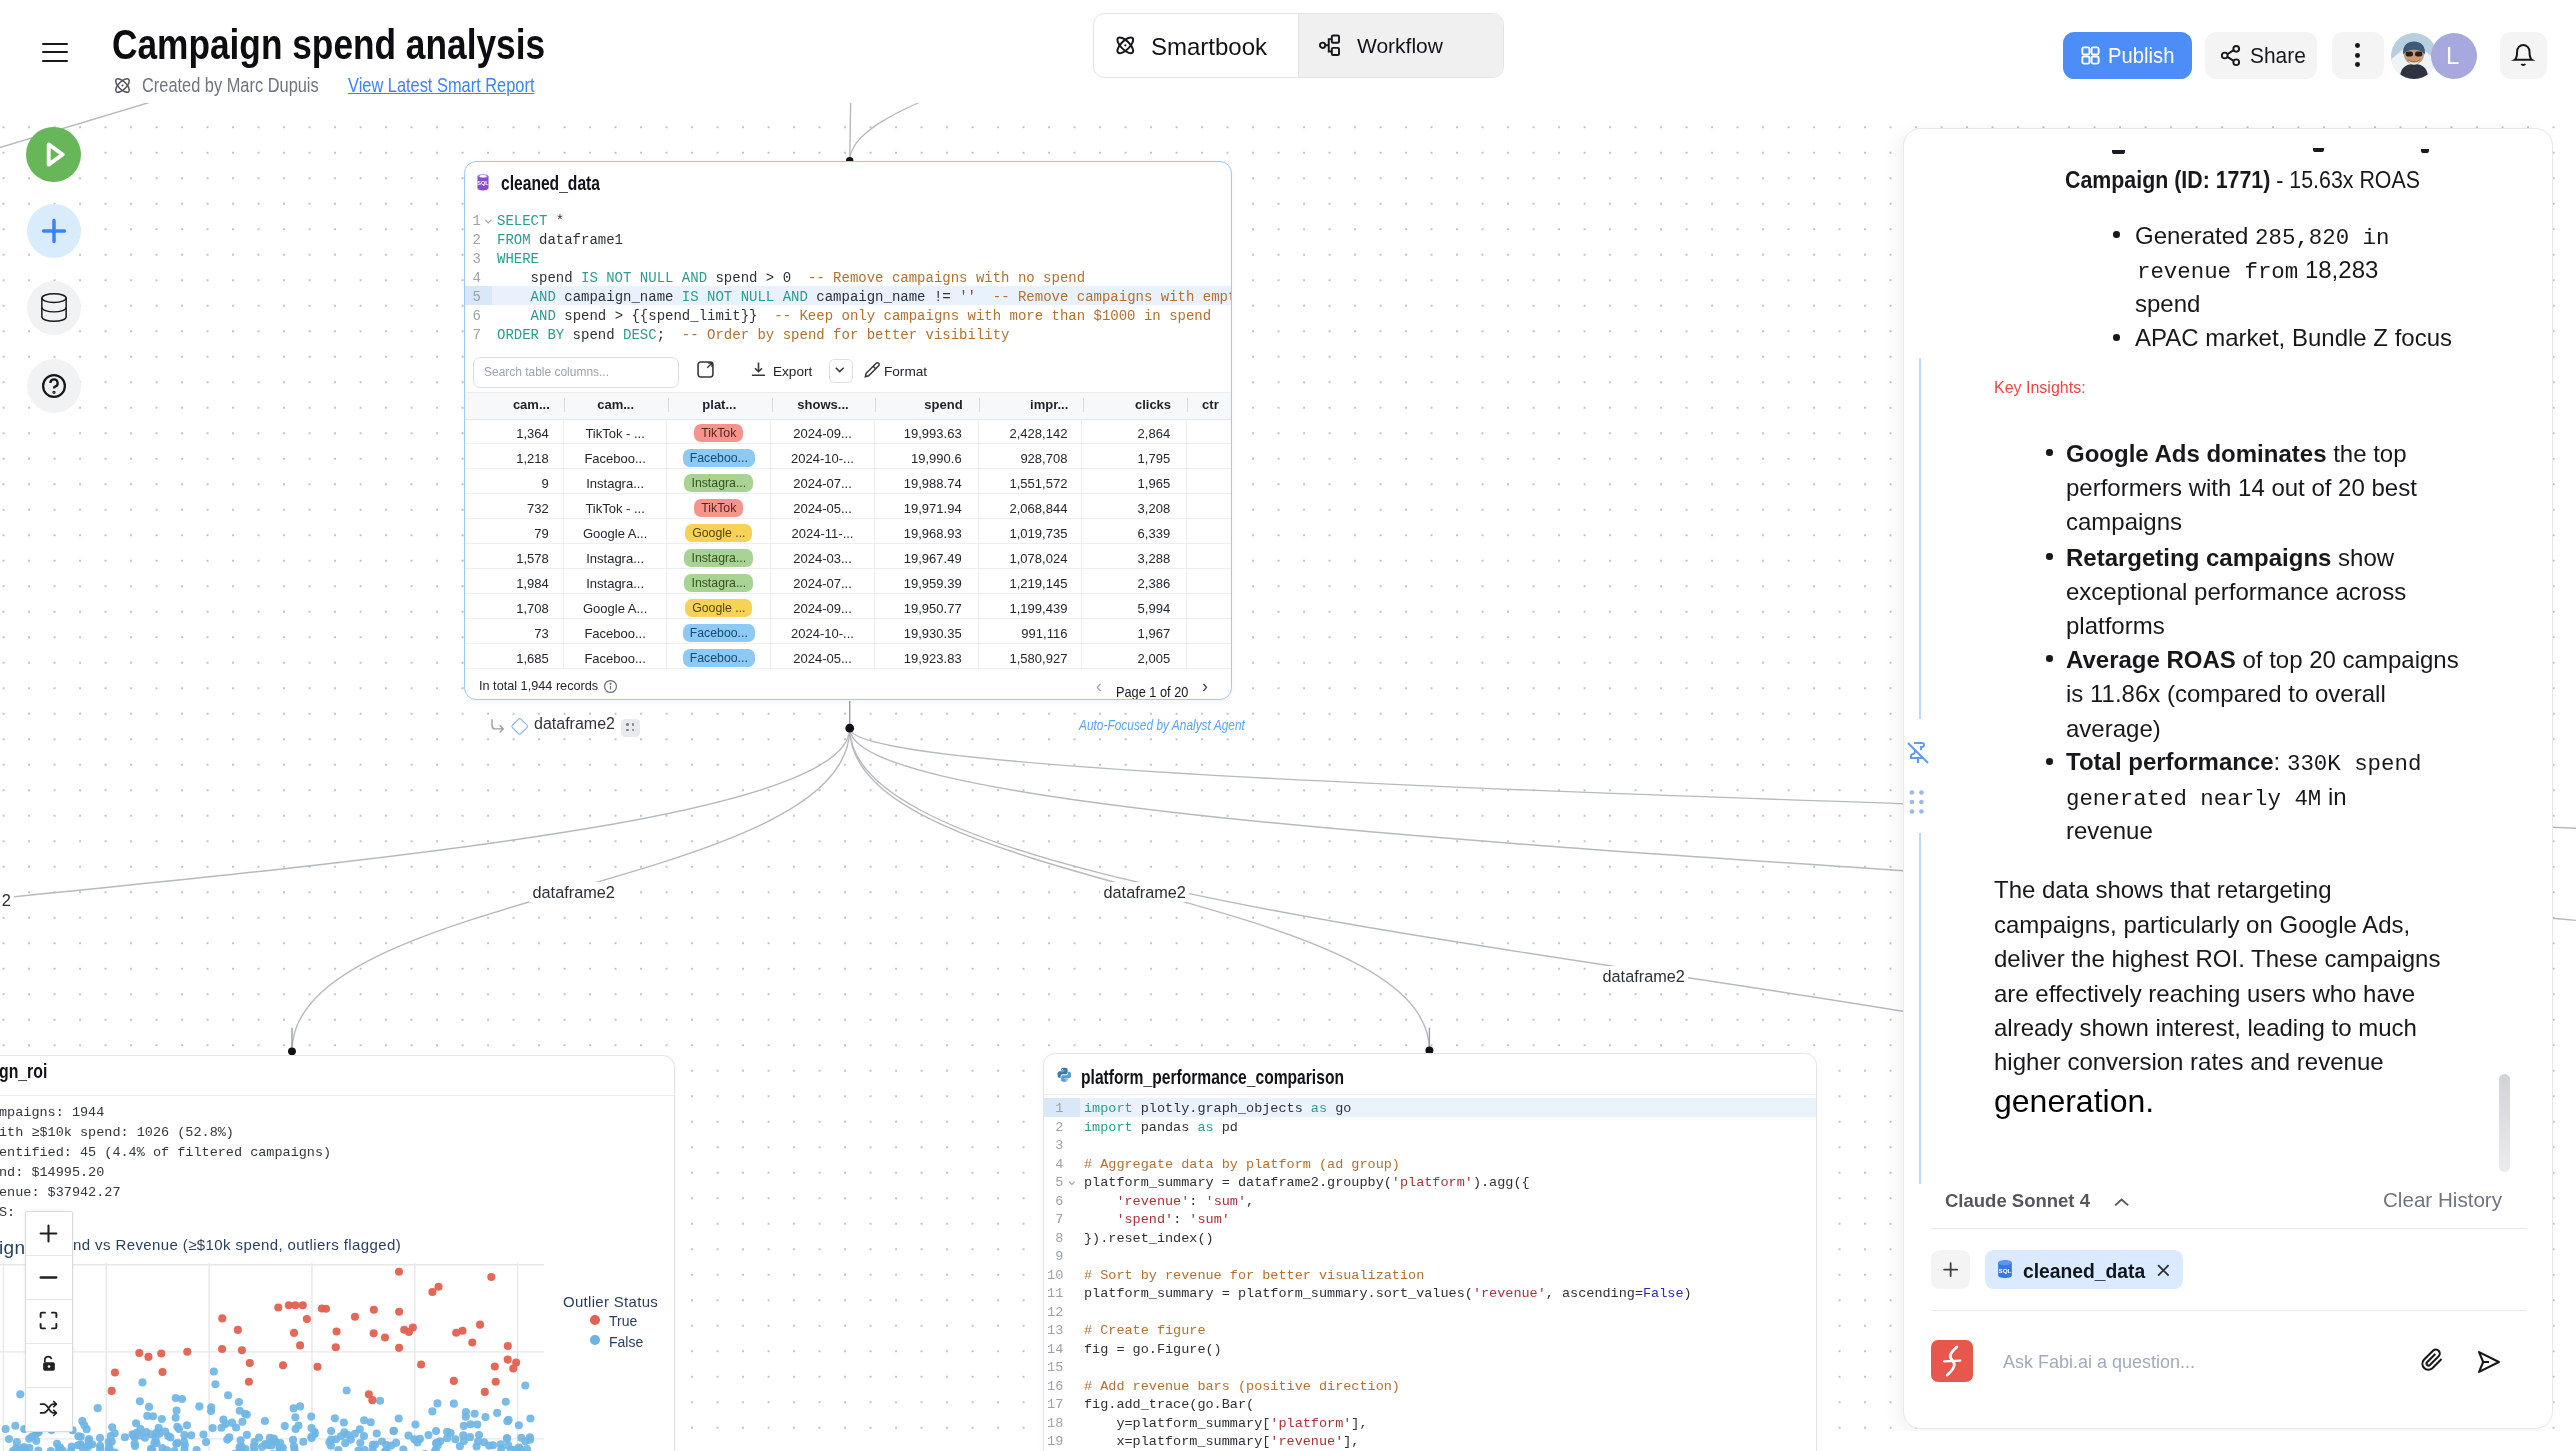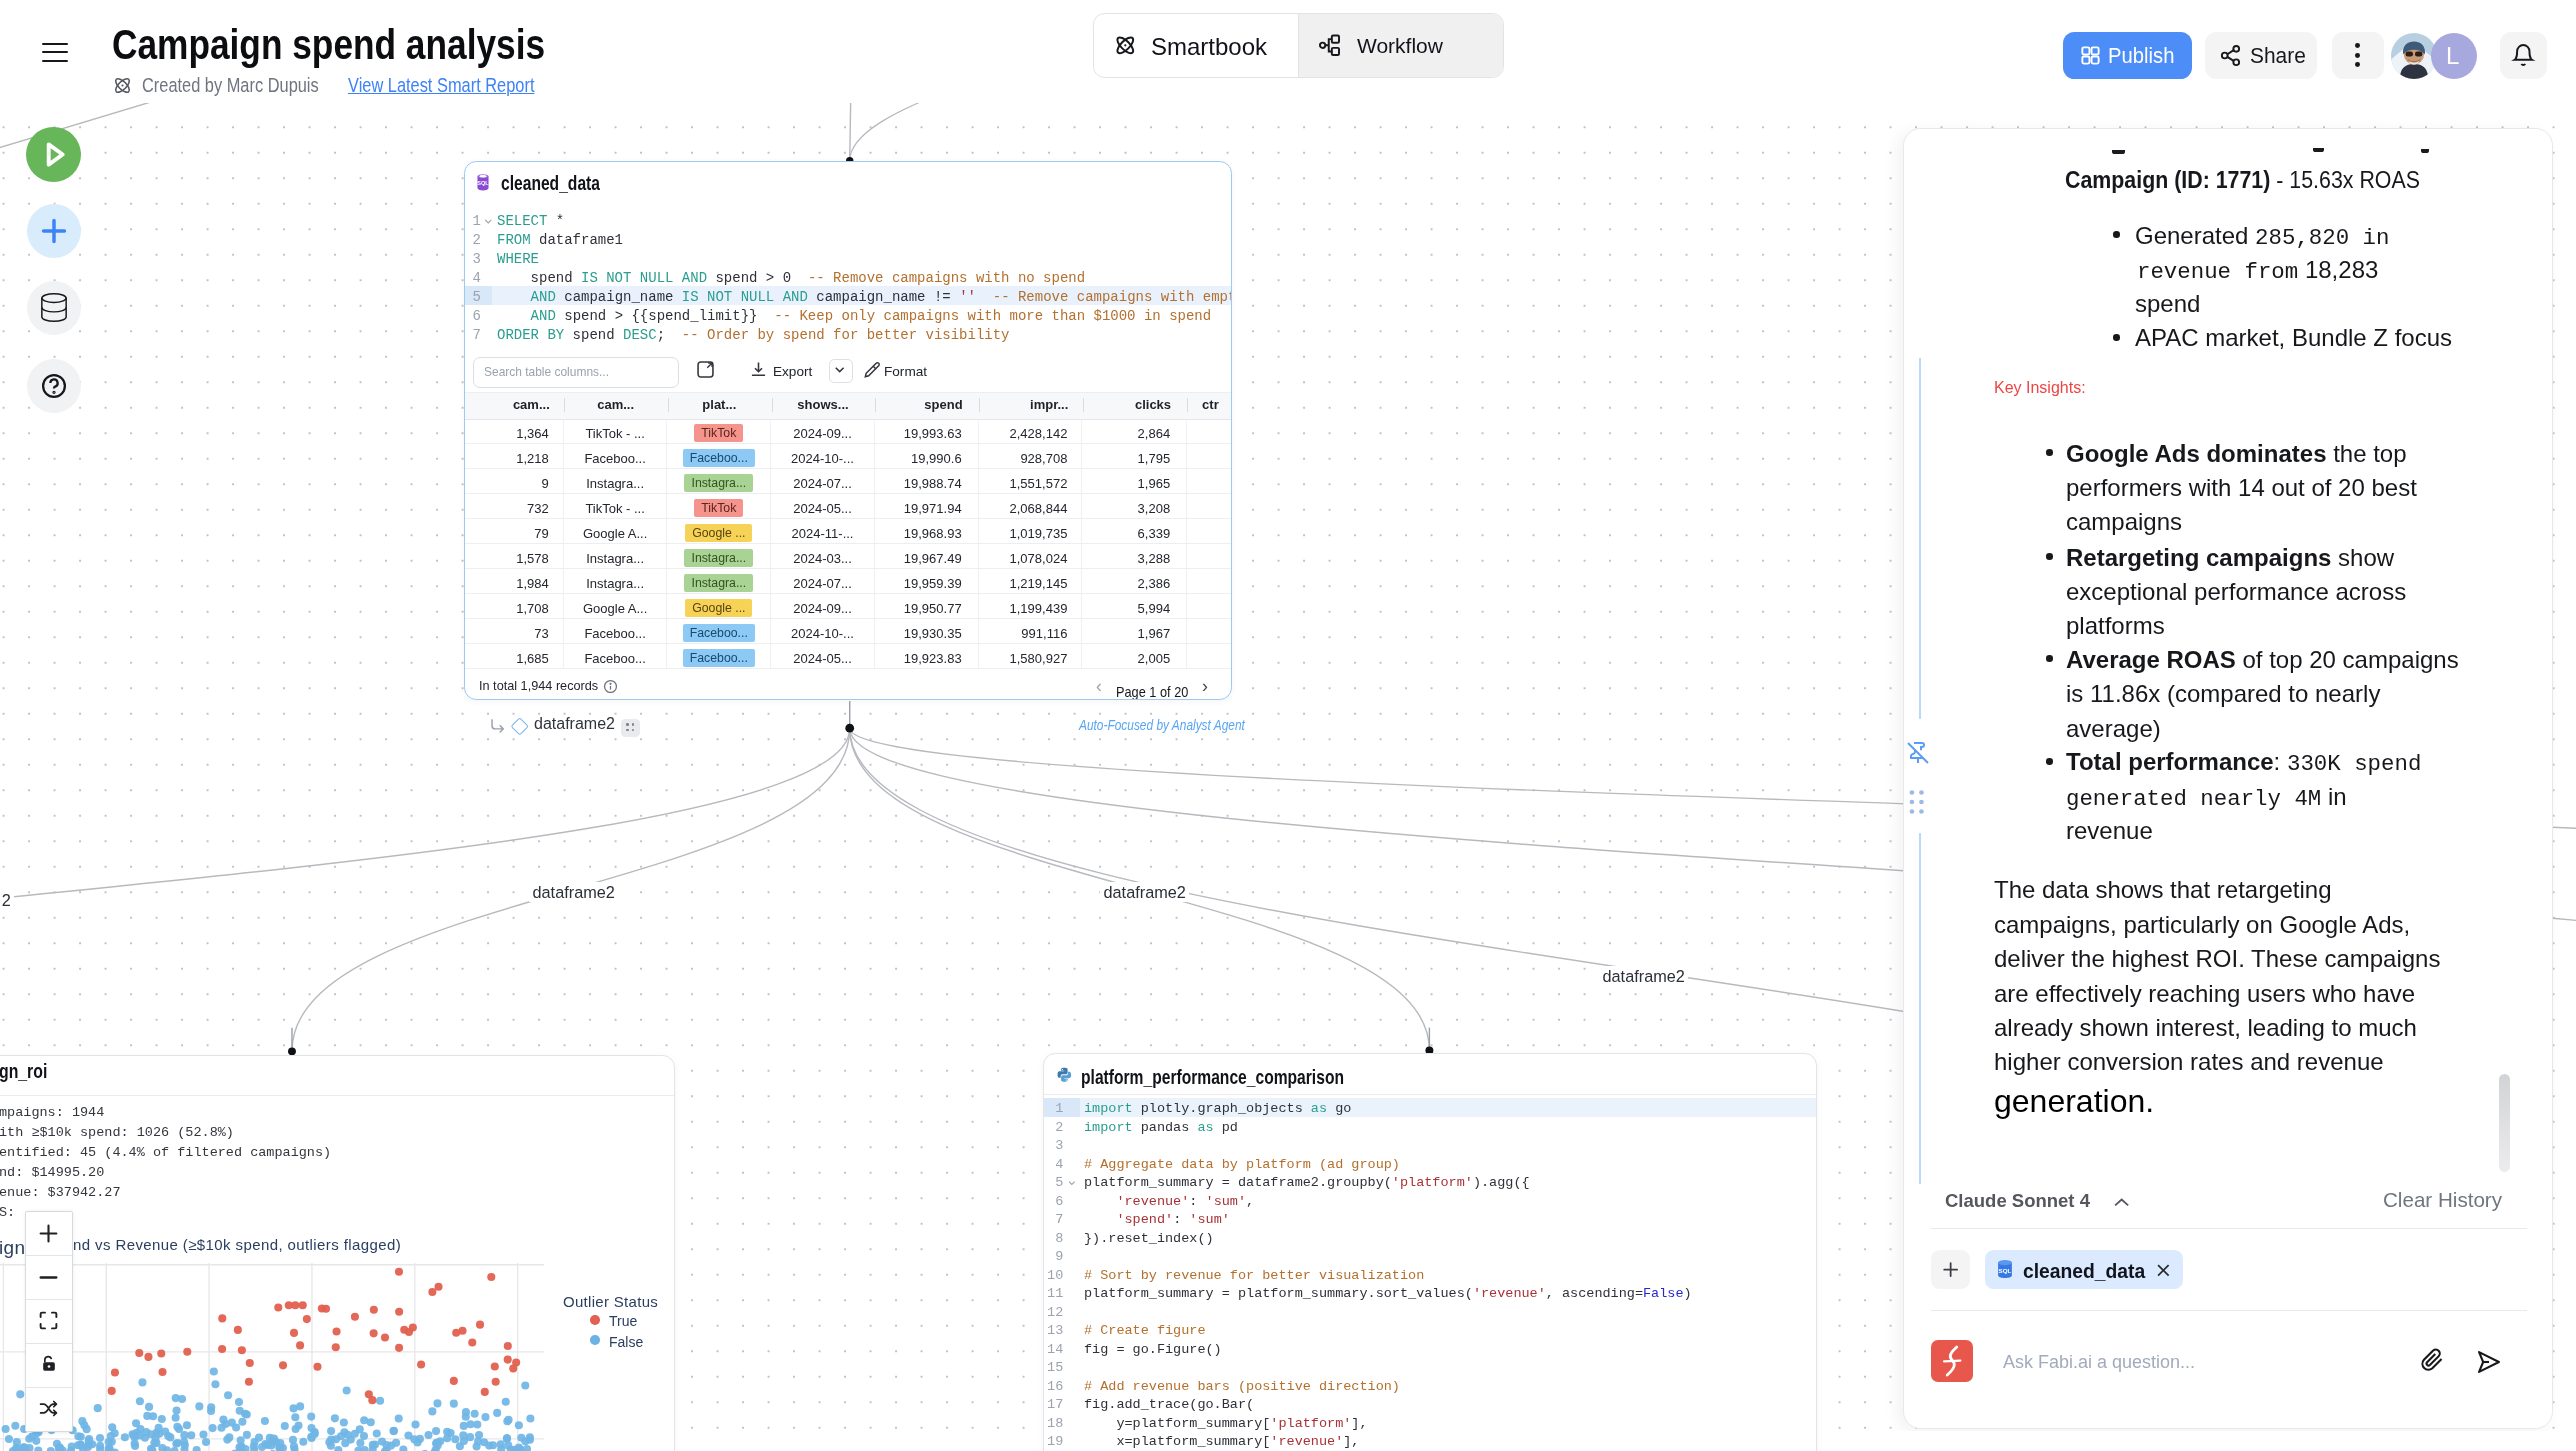--- a/index.html
+++ b/index.html
@@ -23,21 +23,21 @@
 .trow>div{box-sizing:border-box;border-right:1.1px solid #eef0f2;height:100%;display:flex;align-items:center;}
 .trow>div:last-child{border-right:none;}
 .c1{width:99px;justify-content:flex-end;padding-right:14px;}
 .c2{width:104px;justify-content:center;}
 .c3{width:104px;justify-content:center;}
 .c4{width:104px;justify-content:center;}
 .c5{width:104px;justify-content:flex-end;padding-right:16px;}
 .c6{width:104px;justify-content:flex-end;padding-right:14px;}
 .c7{width:105px;justify-content:flex-end;padding-right:16px;}
 .c8{width:44px;}
-.chip{display:inline-block;padding:1.3px 7px 2.2px;border-radius:2px;font-size:12.3px;}
+.chip{display:inline-block;padding:1.3px 7px 2.2px;border-radius:7px;font-size:12.3px;}
 .chip.tik{background:#f4948c;color:#5c241f;}
 .chip.fb{background:#8ccaf5;color:#174a6e;}
 .chip.ig{background:#a9d295;color:#33531f;}
 .chip.gg{background:#f6d257;color:#584410;}
 
 </style>
 </head>
 <body>
 <div id="app">
 <div id="canvas"></div>
@@ -953,21 +953,21 @@
   <div class="abs" style="left:2046px;top:553px;width:6.6px;height:6.6px;border-radius:50%;background:#17181c;"></div>
   <div class="abs" style="left:2046px;top:655px;width:6.6px;height:6.6px;border-radius:50%;background:#17181c;"></div>
   <div class="abs" style="left:2046px;top:758px;width:6.6px;height:6.6px;border-radius:50%;background:#17181c;"></div>
   <div class="t" style="left:2066px;top:442px;font-size:24px;color:#17181c;"><b>Google Ads dominates</b> the top</div>
   <div class="t" style="left:2066px;top:476px;font-size:24px;color:#17181c;">performers with 14 out of 20 best</div>
   <div class="t" style="left:2066px;top:510px;font-size:24px;color:#17181c;">campaigns</div>
   <div class="t" style="left:2066px;top:546px;font-size:24px;color:#17181c;"><b>Retargeting campaigns</b> show</div>
   <div class="t" style="left:2066px;top:580px;font-size:24px;color:#17181c;">exceptional performance across</div>
   <div class="t" style="left:2066px;top:614px;font-size:24px;color:#17181c;">platforms</div>
   <div class="t" style="left:2066px;top:648px;font-size:24px;color:#17181c;"><b>Average ROAS</b> of top 20 campaigns</div>
-  <div class="t" style="left:2066px;top:682px;font-size:24px;color:#17181c;">is 11.86x (compared to nearly</div>
+  <div class="t" style="left:2066px;top:682px;font-size:24px;color:#17181c;">is 11.86x (compared to overall</div>
   <div class="t" style="left:2066px;top:717px;font-size:24px;color:#17181c;">average)</div>
   <div class="t" style="left:2066px;top:750px;font-size:24px;color:#17181c;"><b>Total performance</b>: <span class="mono" style="font-size:22.4px;">330K spend</span></div>
   <div class="t" style="left:2066px;top:785px;font-size:24px;color:#17181c;"><span class="mono" style="font-size:22.4px;">generated nearly 4M</span> in</div>
   <div class="t" style="left:2066px;top:819px;font-size:24px;color:#17181c;">revenue</div>
   
   <div class="t" style="left:1994px;top:878px;font-size:24px;color:#17181c;">The data shows that retargeting</div>
   <div class="t" style="left:1994px;top:913px;font-size:24px;color:#17181c;">campaigns, particularly on Google Ads,</div>
   <div class="t" style="left:1994px;top:947px;font-size:24px;color:#17181c;">deliver the highest ROI. These campaigns</div>
   <div class="t" style="left:1994px;top:982px;font-size:24px;color:#17181c;">are effectively reaching users who have</div>
   <div class="t" style="left:1994px;top:1016px;font-size:24px;color:#17181c;">already shown interest, leading to much</div>

